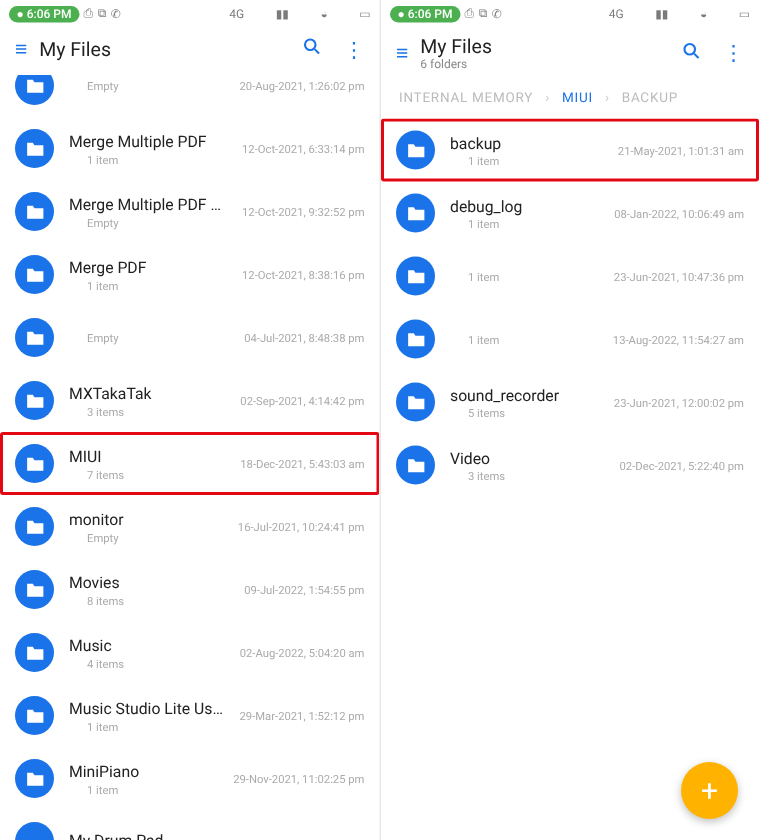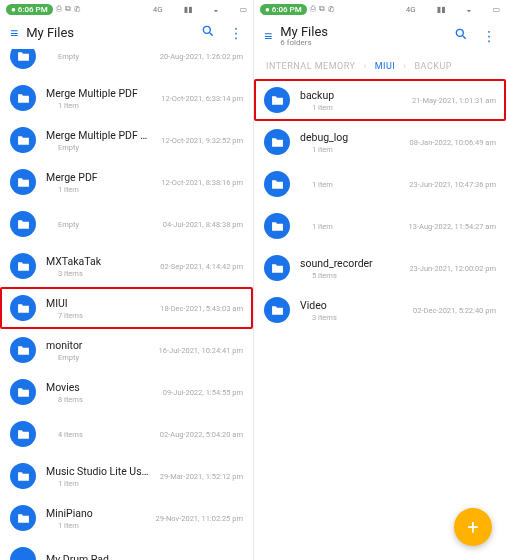--- a/index.html
+++ b/index.html
@@ -264,20 +264,21 @@
     </div>
     <div class="row-date">09-Jul-2022, 1:54:55 pm</div>
   </div>
       <div class="row">
     <div class="fldr">
           <svg viewBox="0 0 24 20">
             <path d="M2 2h7l2 3h11v13H2z"></path>
           </svg>
         </div>
     <div class="row-mid">
+      <div class="row-name">Music</div>
       <div class="row-meta">4 items</div>
     </div>
     <div class="row-date">02-Aug-2022, 5:04:20 am</div>
   </div>
       <div class="row">
     <div class="fldr">
           <svg viewBox="0 0 24 20">
             <path d="M2 2h7l2 3h11v13H2z"></path>
           </svg>
         </div>

